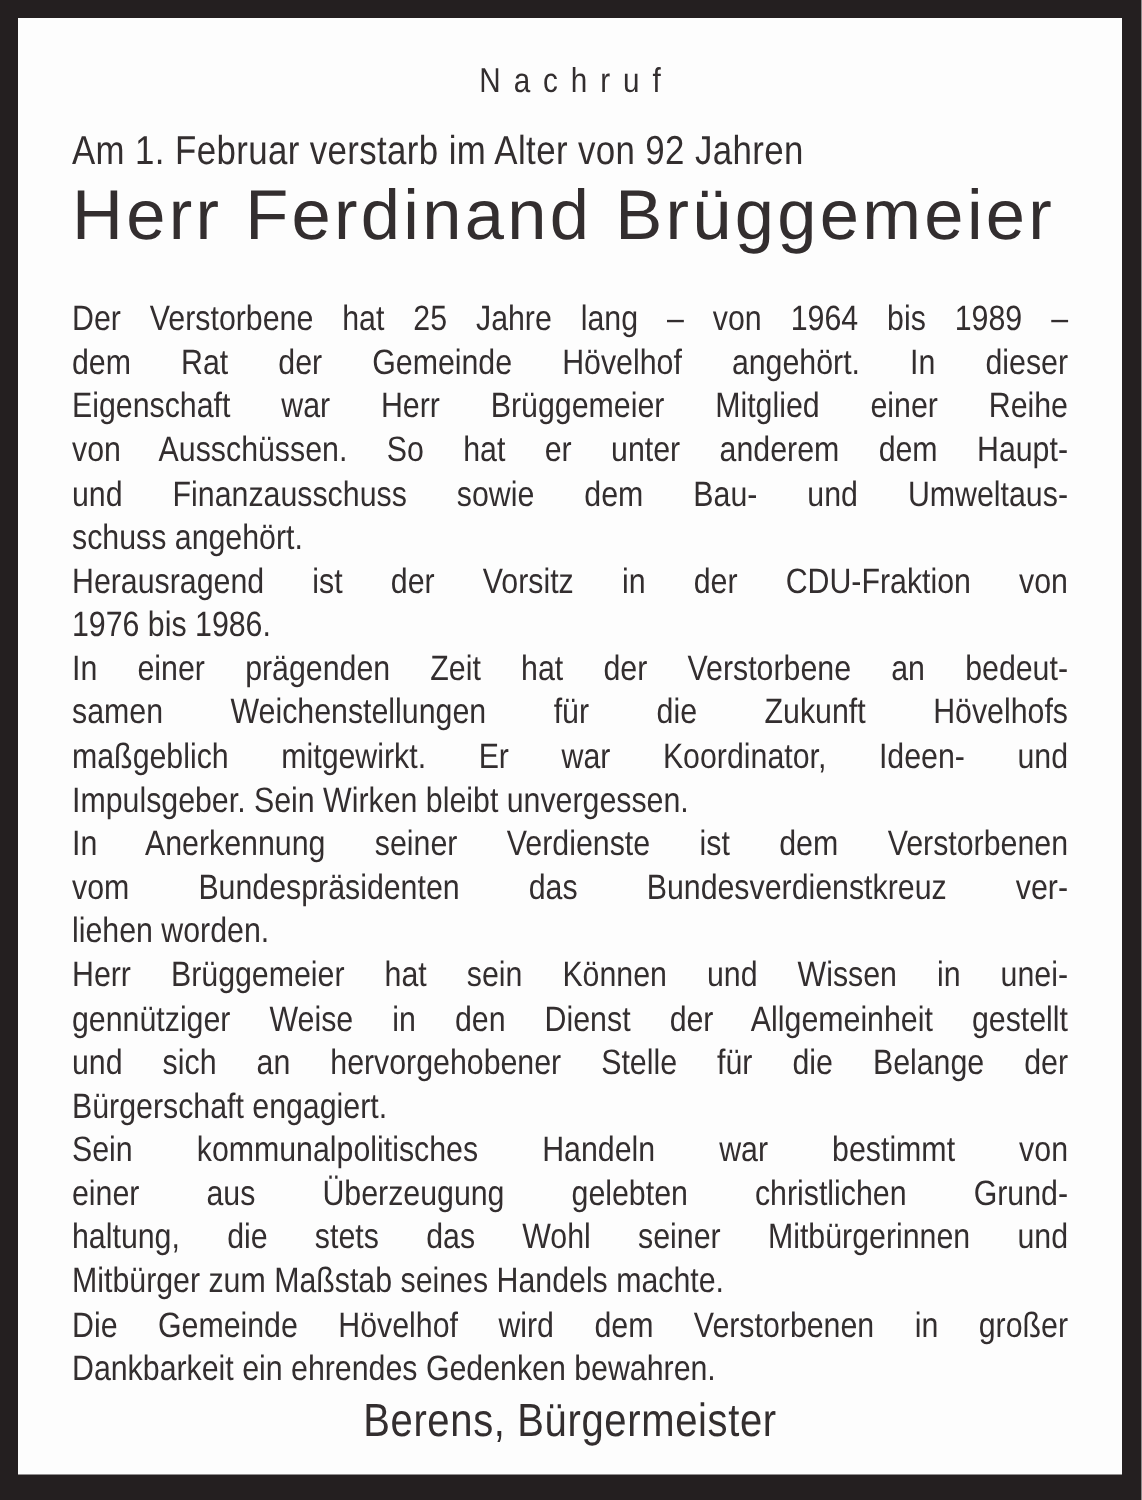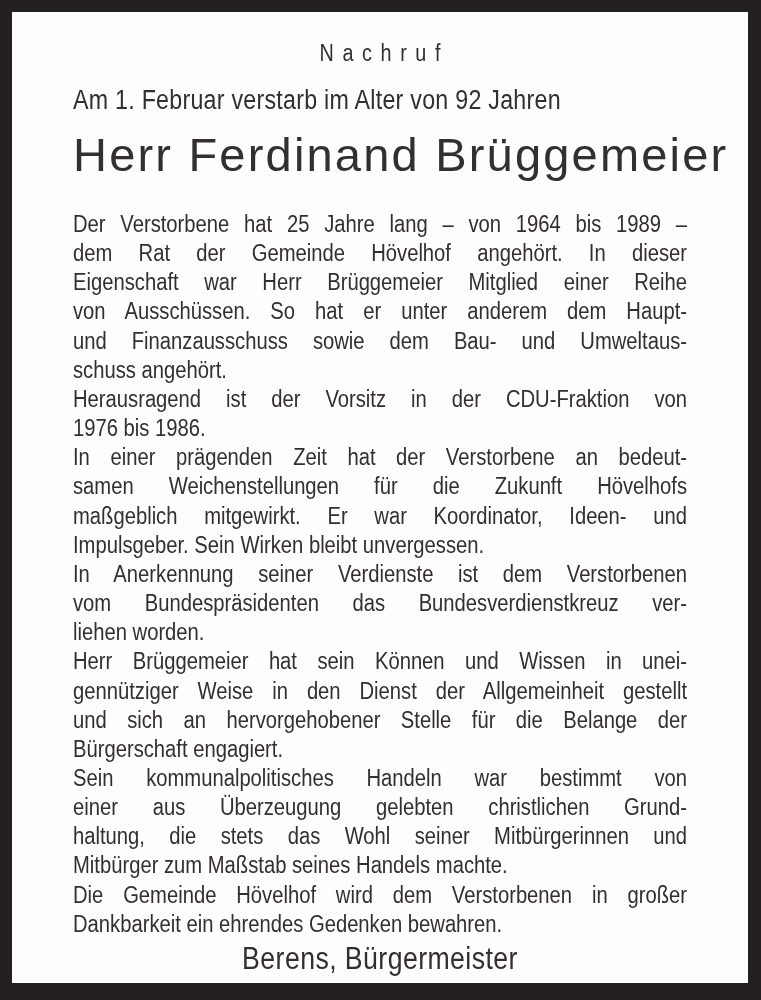--- a/index.html
+++ b/index.html
@@ -16,21 +16,21 @@
     color:var(--ink);
   }
   .frame{
     position:absolute;
     left:12px; top:12px;
     width:736px; height:971px;
     background:var(--paper);
     overflow:hidden;
   }
   .content{
-    padding:0 61px;
+    padding:0 36px;
   }
   
   .cond{
     width:116.28%;
     transform:scaleX(0.86);
     transform-origin:0 0;
   }
   .title{
     margin-top:27px;
     font-size:23px;
@@ -40,21 +40,21 @@
     text-indent:10px; 
   }
   .intro{
     margin-top:17px;
     font-size:27px;
     line-height:32px;
     letter-spacing:0.3px;
     text-align:left;
   }
   .name{
-    margin-top:12px;
+    margin-top:0;
     font-size:47px;
     line-height:54px;
     letter-spacing:2.2px;
     white-space:nowrap;
   }
   .bodytext{
     margin-top:28px;
     font-size:23.5px;
     line-height:29.15px;
   }

